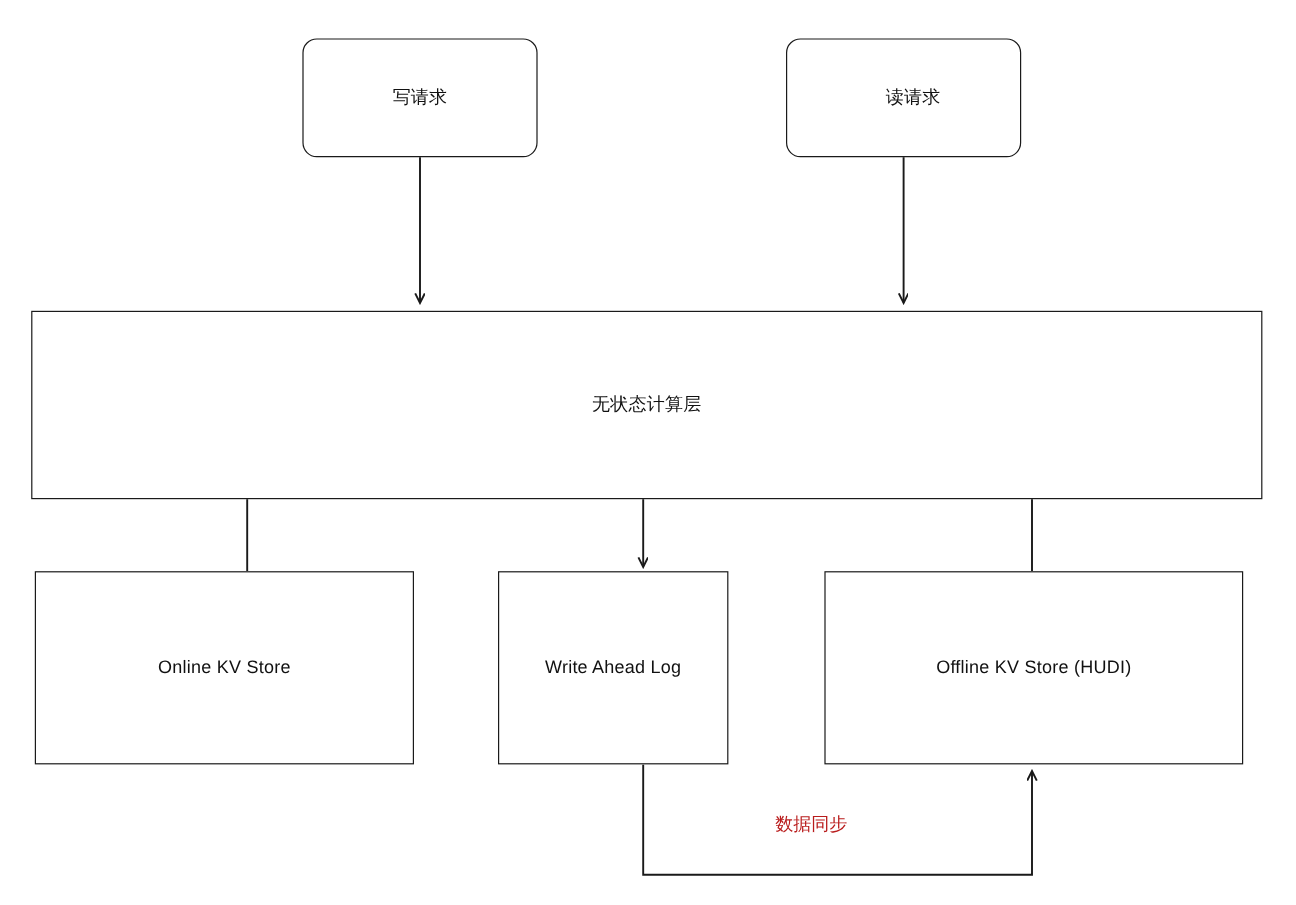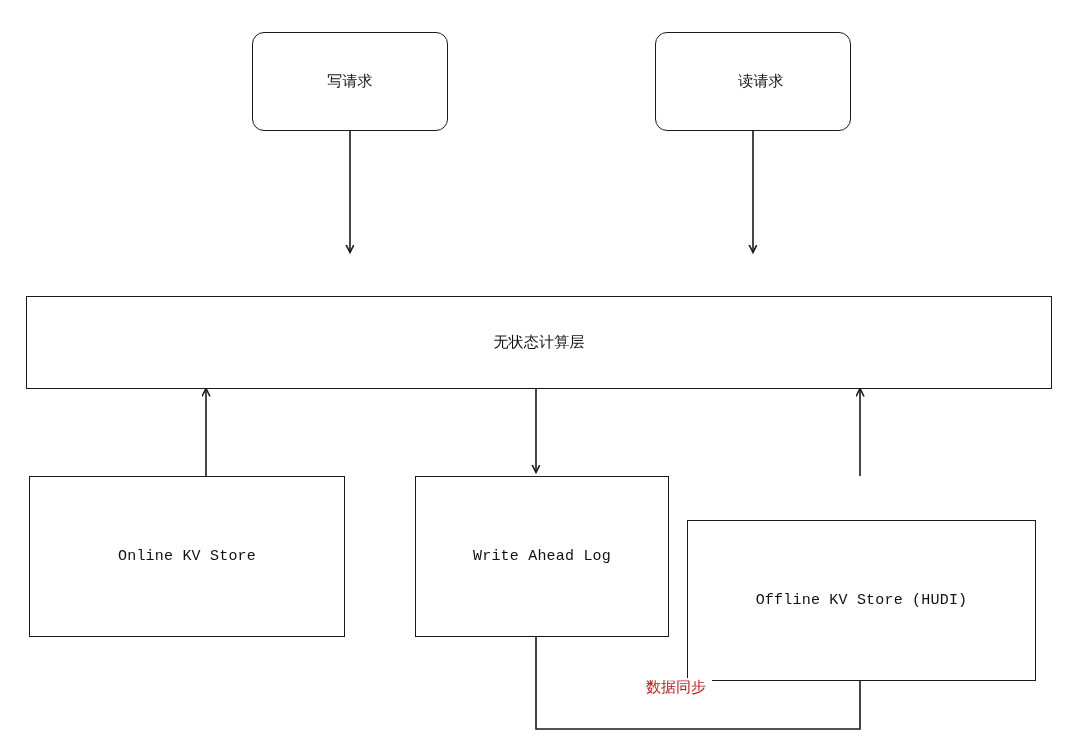--- a/index.html
+++ b/index.html
@@ -5,21 +5,21 @@
   html, body {
     margin: 0;
     padding: 0;
     background: #ffffff;
   }
   #canvas {
     position: relative;
     width: 1080px;
     height: 754px;
     background: #ffffff;
-    font-family: Liberation Mono, monospace;
+    font-family: Liberation Sans, sans-serif;
     overflow: hidden;
   }
   .node {
     position: absolute;
     box-sizing: border-box;
     border: 1.6px solid #1a1a1a;
     background: #ffffff;
     display: flex;
     align-items: center;
     justify-content: center;
@@ -79,33 +79,33 @@
   </svg>
 
   <div class="node rounded" style="left:252px; top:32px; width:196px; height:99px;">
     <span>写请求</span>
   </div>
 
   <div class="node rounded" style="left:655px; top:32px; width:196px; height:99px;padding-left:16px;">
     <span>读请求</span>
   </div>
 
-  <div class="node" style="left:26px; top:259px; width:1026px; height:93px;margin-top:37px;">
+  <div class="node" style="left:26px; top:259px; width:1026px; height:157px;">
     <span>无状态计算层</span>
   </div>
 
   <div class="node" style="left:29px; top:476px; width:316px; height:161px;">
     <span>Online KV Store</span>
   </div>
 
-  <div class="node" style="left:415px; top:476px; width:254px; height:161px;">
+  <div class="node" style="left:415px; top:476px; width:192px; height:161px;">
     <span>Write Ahead Log</span>
   </div>
 
-  <div class="node" style="left:687px; top:476px; width:349px; height:161px;margin-top:44px;">
+  <div class="node" style="left:687px; top:476px; width:349px; height:161px;">
     <span>Offline KV Store (HUDI)</span>
   </div>
 
   <div class="edge-label" style="left:640px; top:678px;">
     <span>数据同步</span>
   </div>
 
 </div>
 
 </body></html>

